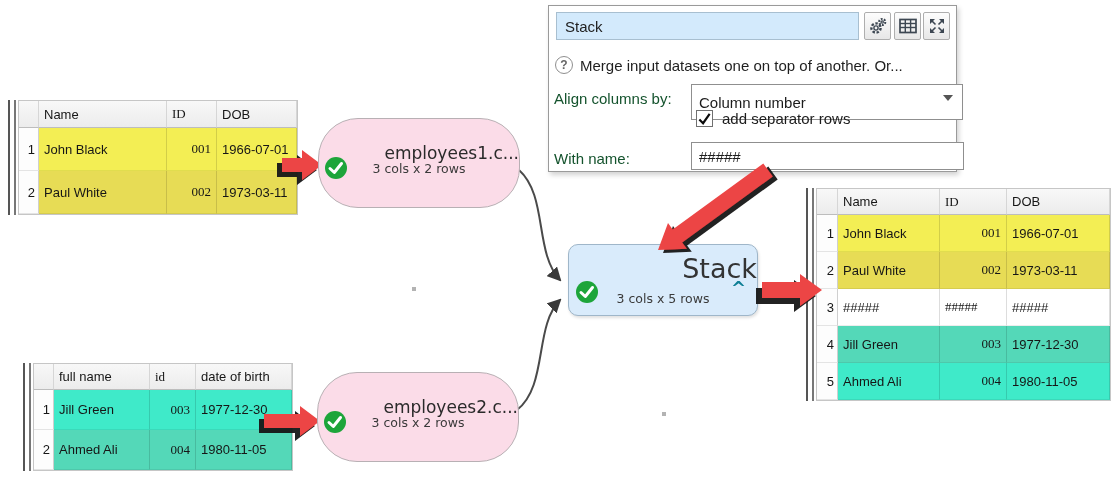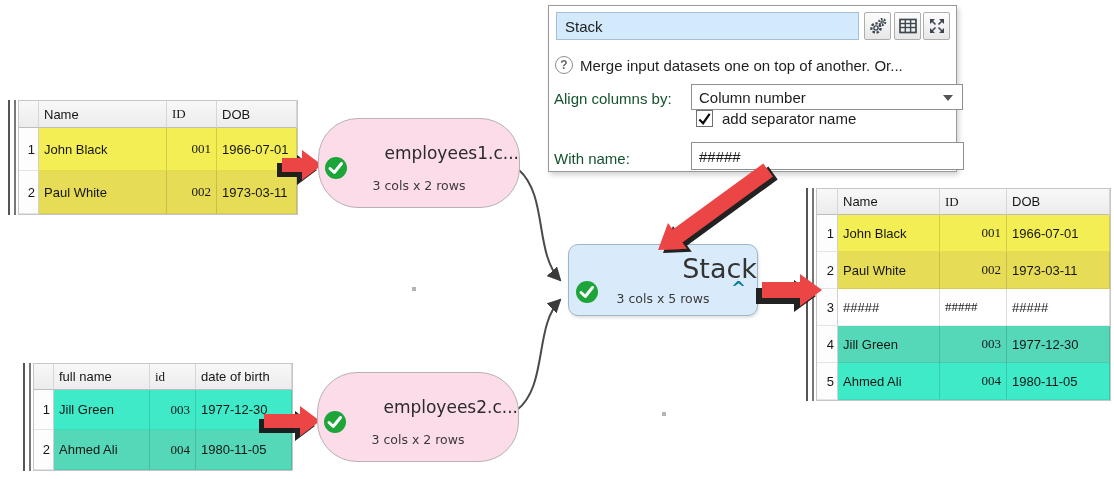--- a/index.html
+++ b/index.html
@@ -33,21 +33,21 @@
   .row-sep{background:#fff;}
 
   
   .node{position:absolute;box-sizing:border-box;font-family:"DejaVu Sans",sans-serif;z-index:5;}
   .node-pink{width:202px;height:90px;background:var(--node-pink);border:1px solid #b8b0b4;
              border-radius:40px;}
   .node-blue{width:190px;height:72px;background:var(--node-blue);border:1px solid #9fb6c9;
              border-radius:10px;box-shadow:1px 2px 3px rgba(0,0,0,.12);}
   .ntitle{position:absolute;left:0;right:0;top:24px;text-align:right;font-size:17px;color:#2a2a2a;}
   .node-blue .ntitle{top:8px;font-size:27px;color:#333;}
-  .nsub{position:absolute;left:0;right:0;bottom:14px;text-align:center;font-size:12.5px;color:#3a3a3a;}
+  .nsub{position:absolute;left:0;right:0;bottom:31px;text-align:center;font-size:12.5px;color:#3a3a3a;}
   .node-blue .nsub{bottom:9px;}
   .ncheck{position:absolute;left:6px;width:22px;height:22px;border-radius:50%;
           background:var(--check-green);display:flex;align-items:center;justify-content:center;}
   .node-pink .ncheck{top:38px;}
   .node-blue .ncheck{left:7px;top:36px;}
   .ncaret{position:absolute;right:11px;top:32px;color:var(--caret-teal);font-size:18px;
           font-weight:bold;font-family:"DejaVu Sans",sans-serif;}
 
   
   .panel{position:absolute;left:548px;top:5px;width:409px;height:167px;background:#fff;
@@ -59,21 +59,21 @@
         background:linear-gradient(#fdfdfd,#e7e7e7);border:1px solid #aeaeae;border-radius:2px;
         display:flex;align-items:center;justify-content:center;cursor:pointer;}
   .pbtn-gear{left:315px;} .pbtn-table{left:345px;} .pbtn-expand{left:374px;}
   .phelp{position:absolute;left:6px;top:50px;display:flex;align-items:center;gap:7px;
          font-size:15px;color:#1f1f1f;white-space:nowrap;}
   .help-icon{width:18px;height:18px;border:1.5px solid #8f8f8f;border-radius:50%;color:#666;
          font-size:12px;font-weight:bold;display:flex;align-items:center;justify-content:center;
          box-sizing:border-box;flex:0 0 18px;}
   .plabel{position:absolute;left:5px;font-size:15px;color:#14532d;}
   .lbl-align{top:84px;} .lbl-with{top:144px;}
-  .pselect{position:absolute;left:142px;top:78px;width:272px;height:26px;box-sizing:border-box;
+  .pselect{position:absolute;left:142px;top:78px;width:272px;height:36px;box-sizing:border-box;
          border:1px solid #8f8f8f;background:#fff;font-size:15px;color:#1c1c1c;
          display:flex;align-items:center;padding-left:7px;}
   .caret-down{position:absolute;right:9px;top:10px;width:0;height:0;border-left:5px solid transparent;
          border-right:5px solid transparent;border-top:6px solid #555;}
   .pcheckbox{position:absolute;left:147px;top:104px;width:17px;height:17px;box-sizing:border-box;
          border:1.4px solid #707070;background:#fff;display:flex;align-items:center;justify-content:center;}
   .pcheck-label{position:absolute;left:173px;top:104px;font-size:15px;color:#1c1c1c;}
   .pinput{position:absolute;left:142px;top:136px;width:273px;height:28px;box-sizing:border-box;
          border:1px solid #8f8f8f;background:#fff;font-size:15px;color:#1c1c1c;
          display:flex;align-items:center;padding-left:7px;}
@@ -242,21 +242,21 @@
     <div class="pselect">
       <span>Column number</span>
       <span class="caret-down"></span>
     </div>
 
     <span class="pcheckbox">
       <svg width="16" height="16" viewBox="0 0 16 16">
         <polyline points="2.5,8.5 6.5,12.5 13.5,2.5" fill="none" stroke="#0a0a0a" stroke-width="2.3"></polyline>
       </svg>
     </span>
-    <span class="pcheck-label">add separator name</span>
+    <span class="pcheck-label">add separator rows</span>
 
     <span class="plabel lbl-with">With name:</span>
     <div class="pinput">#####</div>
   </div>
 
   <svg class="svg-high" width="1114" height="479" viewBox="0 0 1114 479">
     <defs>
       <filter id="shB" x="-30%" y="-30%" width="160%" height="160%">
         <feDropShadow dx="5" dy="3" stdDeviation="0" flood-color="#141414" flood-opacity="0.95"></feDropShadow>
       </filter>

